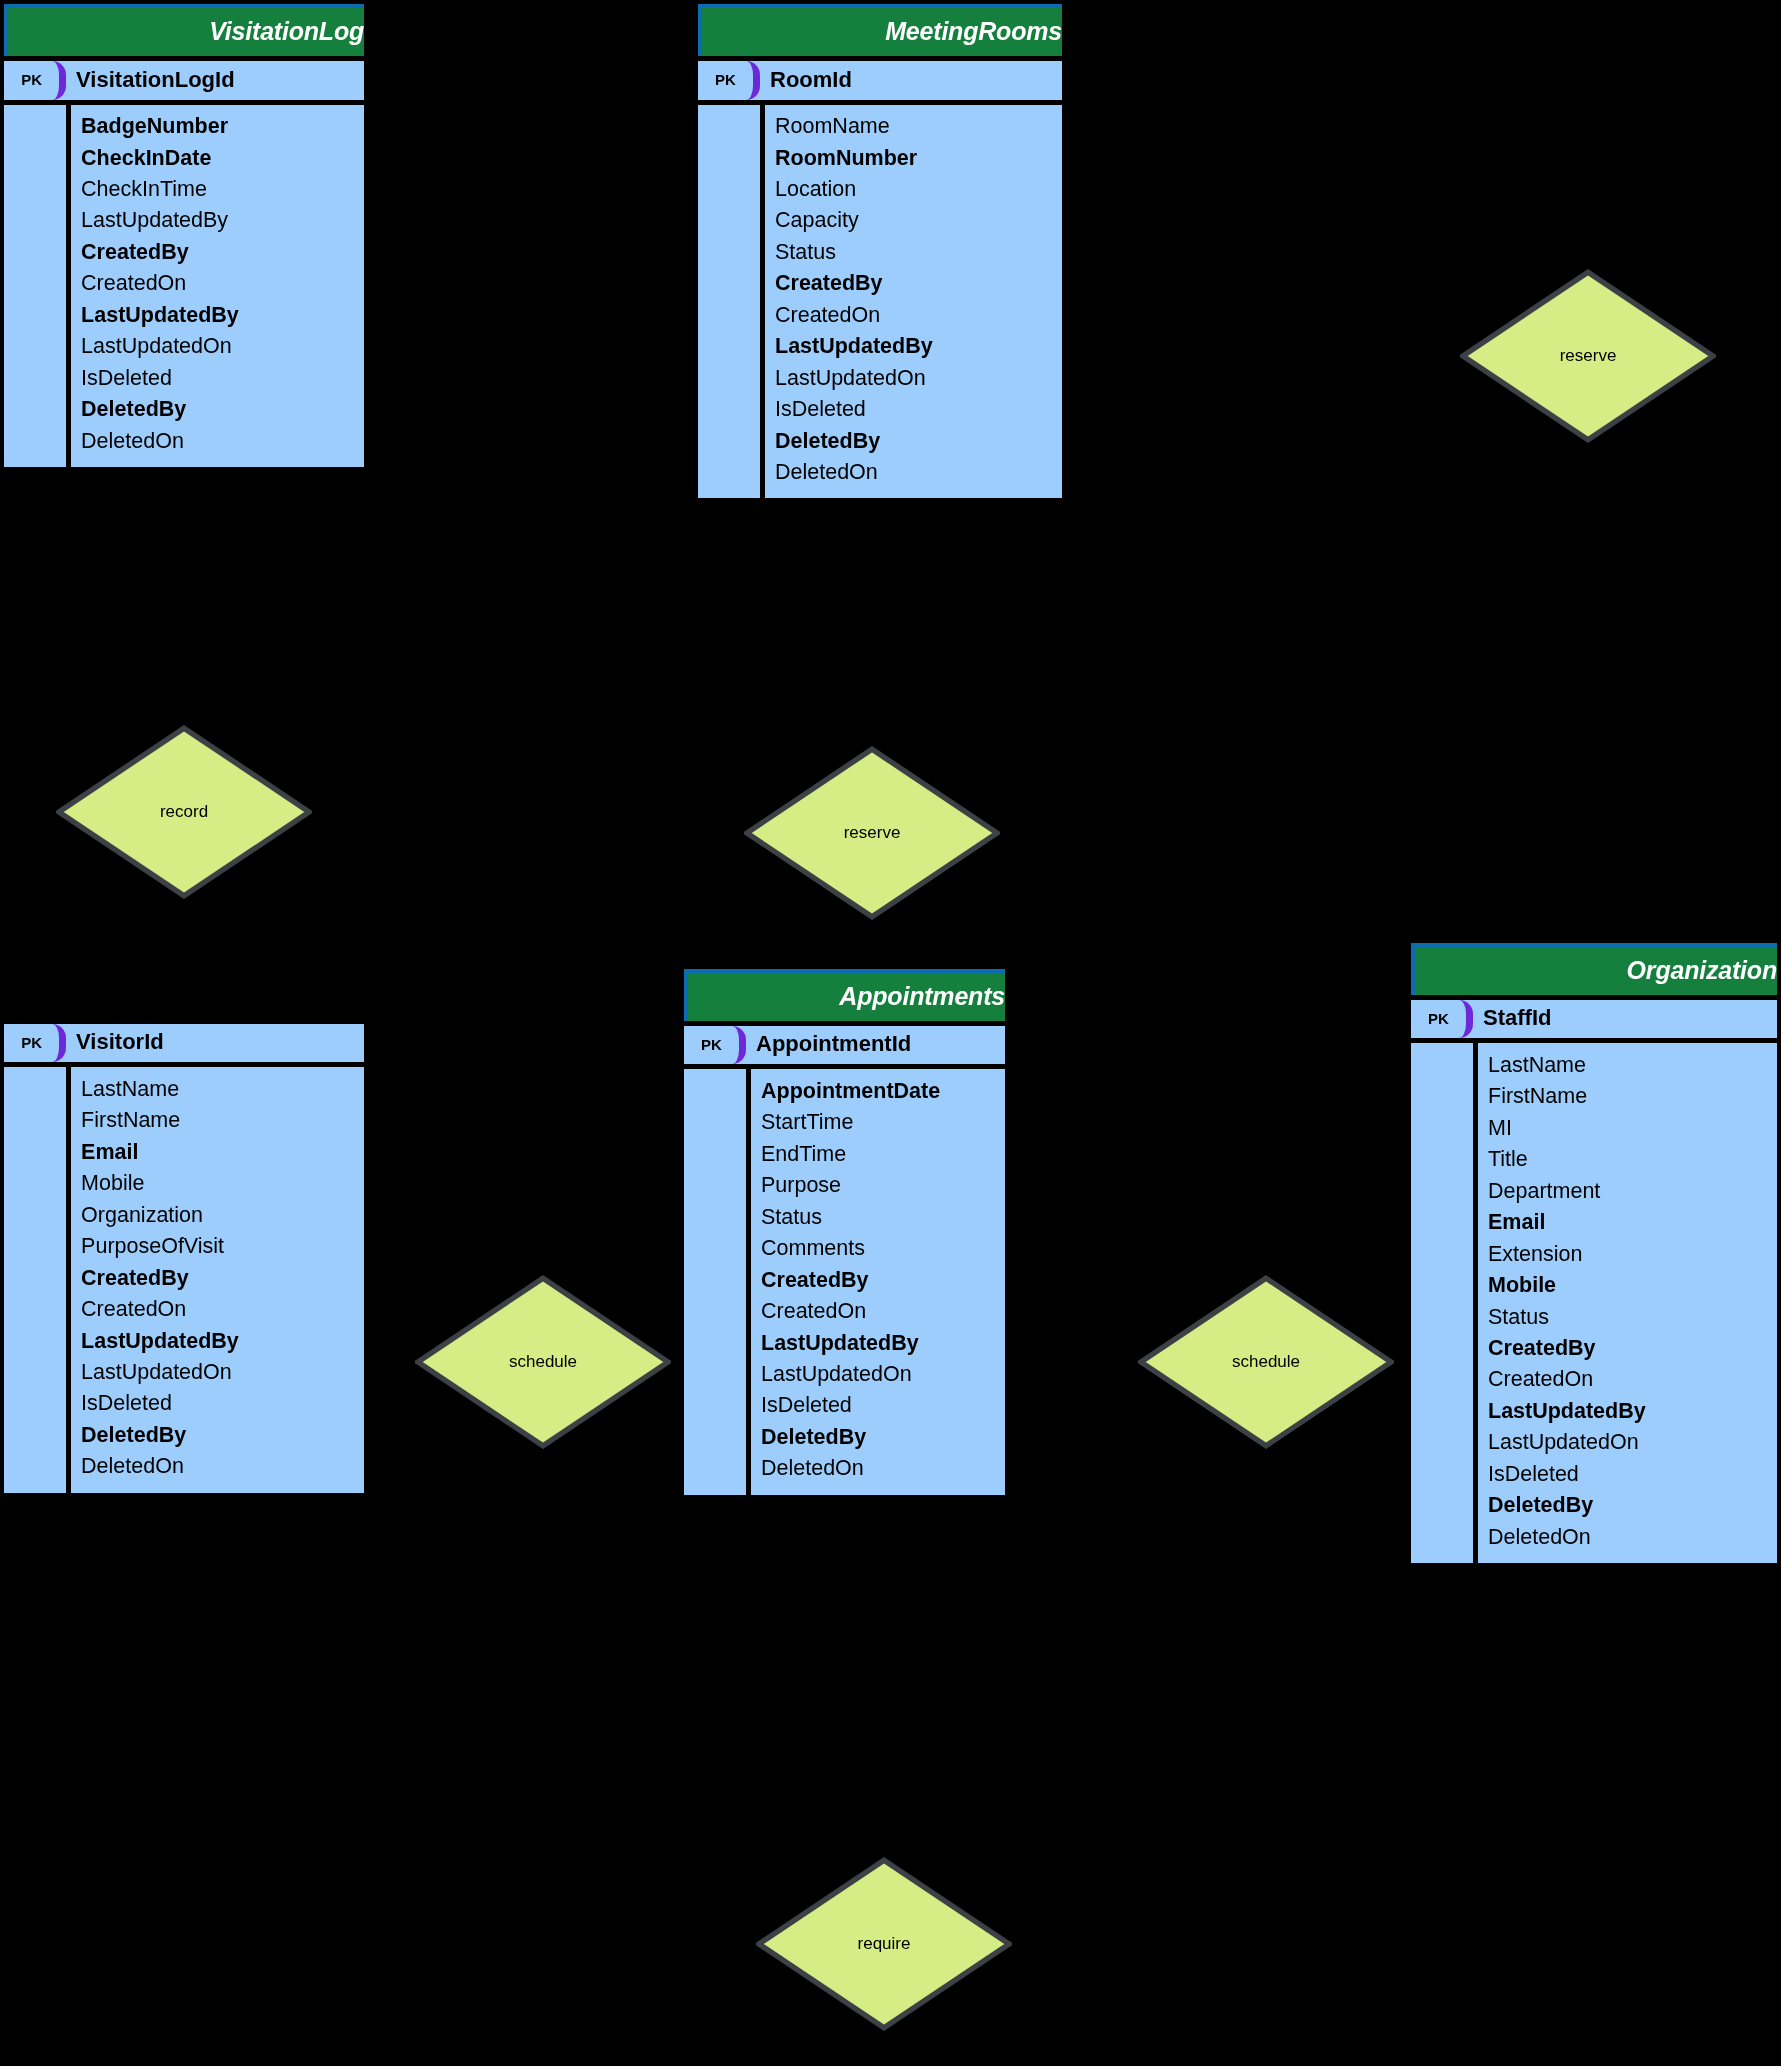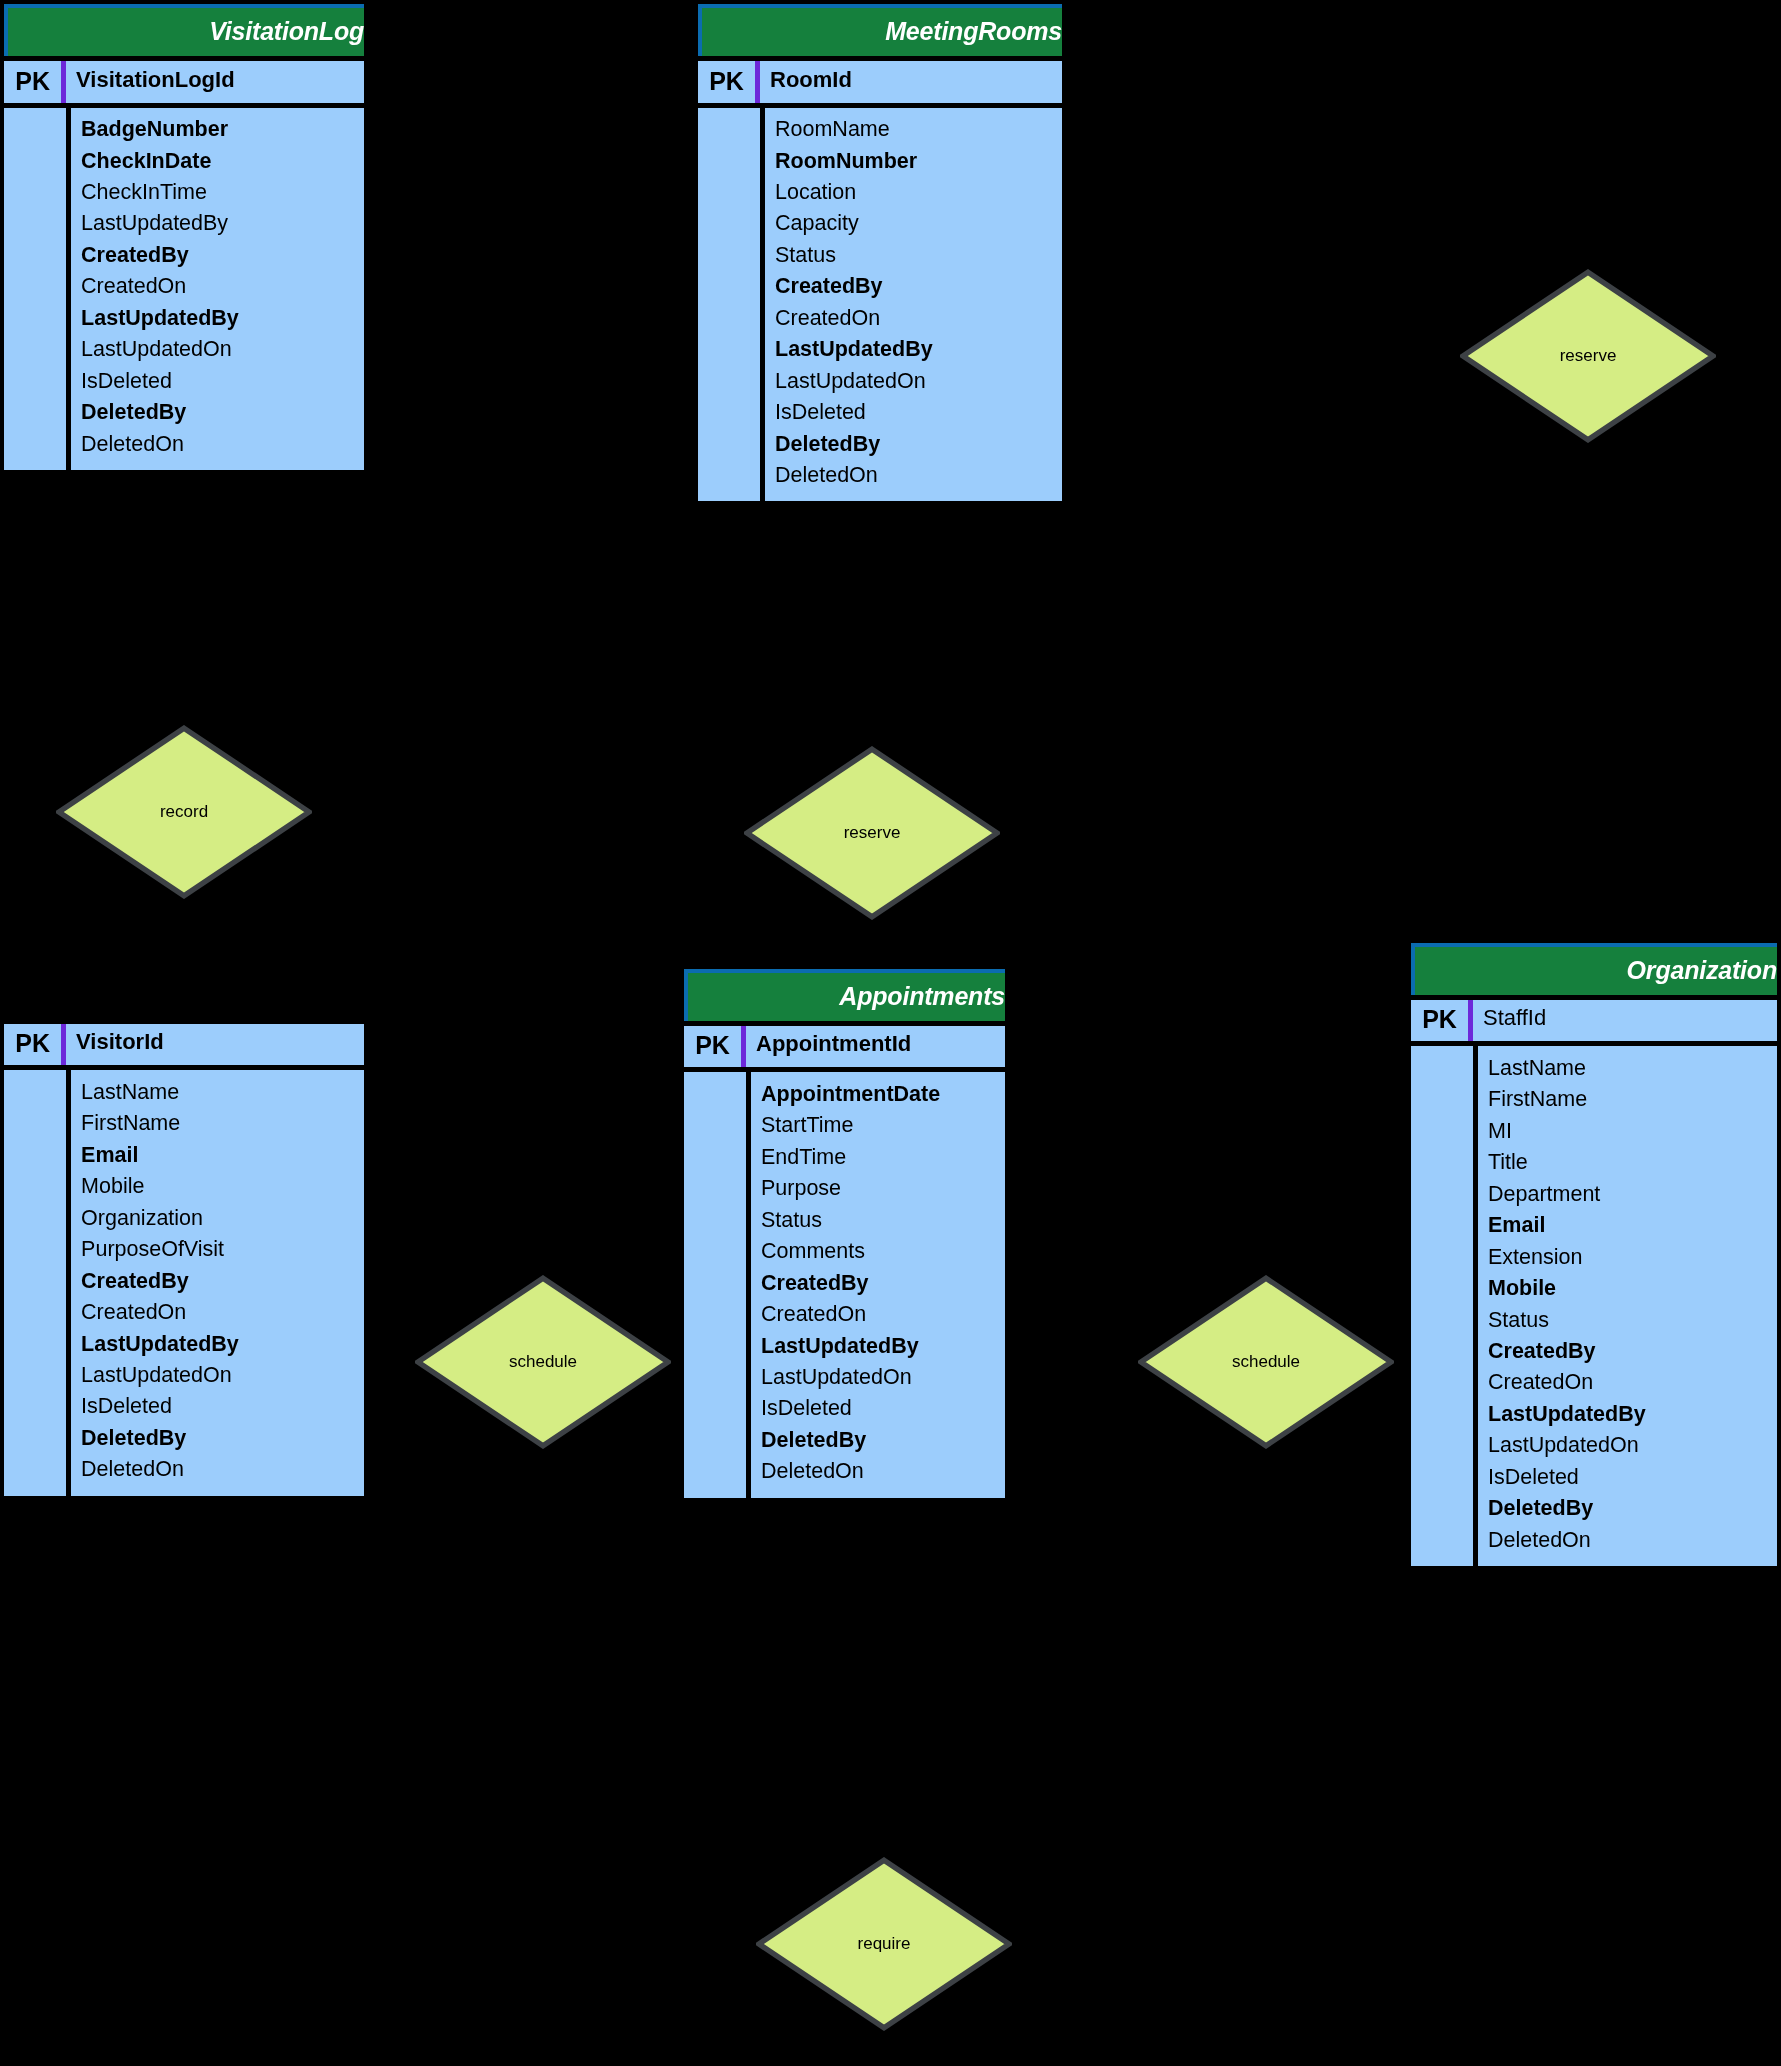--- a/index.html
+++ b/index.html
@@ -47,30 +47,31 @@
     display: flex;
     align-items: stretch;
     width: 100%;
   }
   .row-pk {
     border-bottom: 5px solid #000000;
   }
   .cell-key {
     box-sizing: border-box;
     flex: 0 0 auto;
-    border-right: 5px solid #6d28d9;
+    border-right: 7px solid #6d28d9;
     font-weight: bold;
-    font-size: 25px;
+    font-size: 15px;
     line-height: 1;
     padding: 7.4px 5.8px 9px 5.8px;
     text-align: center;
     color: #000000;
     display: flex;
     align-items: center;
     justify-content: center;
+    border-radius: 14px;
   }
   .cell-attr {
     box-sizing: border-box;
     flex: 1 1 auto;
     font-size: 22px;
     line-height: 1;
     padding: 7.4px 0 9px 10px;
     color: #000000;
     white-space: nowrap;
   }
@@ -218,21 +219,21 @@
             <div class="attr-item">DeletedOn</div>
           </div>
         </div>
       </div>
     </div>
     <div class="entity" style="left: 1411px; top: 943px; width: 366px;">
       <div class="entity-header">Organization</div>
       <div class="entity-body">
         <div class="row row-pk">
           <div class="cell-key" style="width: 62px;">PK</div>
-          <div class="cell-attr" style="font-weight: normal;">StaffId</div>
+          <div class="cell-attr" style="font-weight: bold;">StaffId</div>
         </div>
         <div class="attr-list">
           <div class="attr-spacer" style="width: 62px;"></div>
           <div class="attr-names">
             <div class="attr-item">LastName</div>
             <div class="attr-item">FirstName</div>
             <div class="attr-item">MI</div>
             <div class="attr-item">Title</div>
             <div class="attr-item">Department</div>
             <div class="attr-item bold">Email</div>

